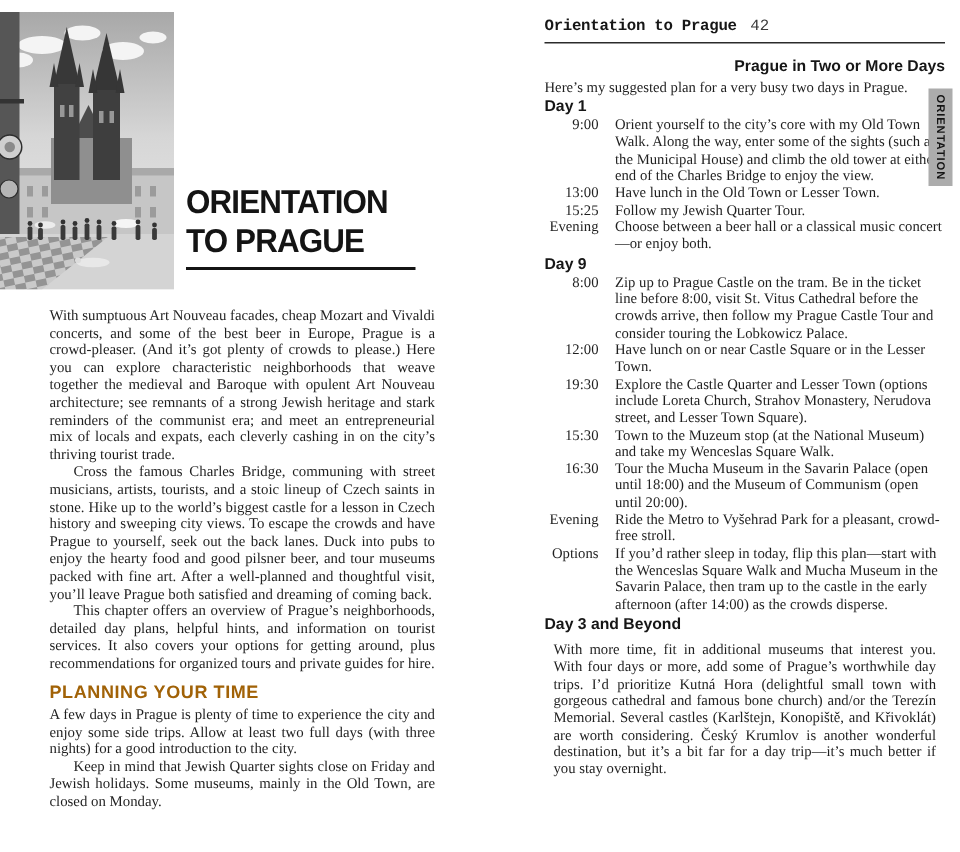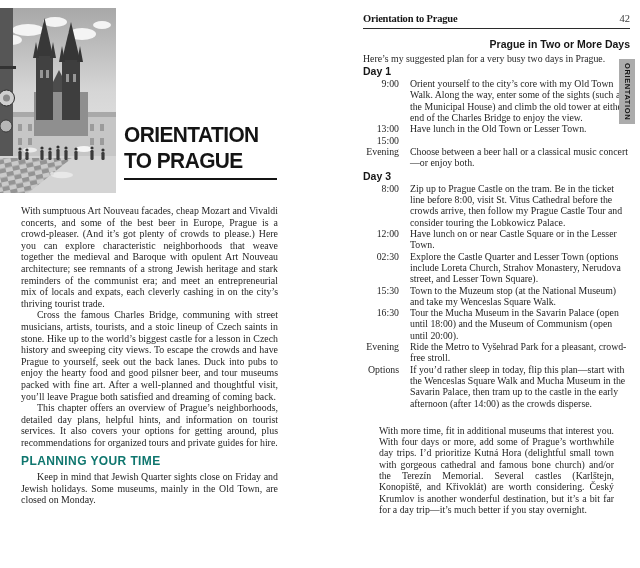--- a/index.html
+++ b/index.html
@@ -14,55 +14,55 @@
 
   .titleblock { position:absolute; left:124px; top:122px; }
   .chapter-title {
     font-family:"Liberation Sans", sans-serif; font-weight:700;
     font-size:22px; line-height:26px; letter-spacing:-0.6px; color:#141414;
     transform:scaleX(0.95); transform-origin:0 0; white-space:nowrap;
   }
   .title-rule { width:153px; height:2px; background:#141414; margin-top:4px; }
 
   .leftbody {
-    position:absolute; left:21px; top:205px; width:257px;
+    position:absolute; left:33px; top:205px; width:257px;
     font-size:9.9px; line-height:11.6px;
   }
   .leftbody p { margin:0; text-align:justify; }
   .leftbody p.indent { text-indent:16px; }
   .planning-heading {
     font-family:"Liberation Sans", sans-serif; font-weight:700;
-    font-size:12px; letter-spacing:0.4px; color:#0f766e; margin:8px 0 3px 0;
+    font-size:12px; letter-spacing:0.4px; color:#a16207; margin:8px 0 3px 0;
   }
 
   
   .rightcol {
     position:absolute; left:363px; top:13px; width:267px;
     font-size:9.8px; line-height:11.3px;
   }
   .header-row {
-    display:flex; justify-content:space-between; align-items:baseline; gap:9px;
-    font-family:Liberation Serif, serif;
+    display:flex; justify-content:flex-start; align-items:baseline; gap:9px;
+    font-family:Liberation Mono, monospace;
   }
   .running-head { font-weight:700; font-size:10.5px; letter-spacing:-0.2px; color:#161616; }
   .page-num { font-size:10.5px; color:#3a3a3a; }
   .header-rule { height:1px; background:#2b2b2b; margin-top:4px; margin-bottom:10px; }
 
   .subhead {
     font-family:"Liberation Sans", sans-serif; font-weight:700;
     font-size:10.5px; color:#161616; margin:0 0 2px 0;text-align:right;
   }
   .day-label {
     font-family:"Liberation Sans", sans-serif; font-weight:700;
     font-size:10.5px; color:#161616; margin:2px 0 1px 0;
   }
   .entry { display:flex; }
   .entry .time { width:36px; text-align:right; flex:none; }
   .entry .desc { margin-left:11px; flex:1; }
-  .day3-text { margin:16px; text-align:justify; }
+  .day3-text { margin:6px; text-align:justify; }
 
   
   .side-tab {
     position:absolute; left:619px; top:59px; width:16px; height:65px;
     background:#acacac; display:flex; align-items:center; justify-content:center;
   }
   .side-tab span {
     writing-mode:vertical-rl; font-family:"Liberation Sans", sans-serif;
     font-weight:700; font-size:7.5px; letter-spacing:0.6px; color:#141414;
   }
@@ -172,20 +172,21 @@
       <span>TO PRAGUE</span>
     </div>
     <div class="title-rule"></div>
   </div>
 
   <div class="leftbody">
     <p>With sumptuous Art Nouveau facades, cheap Mozart and Vivaldi concerts, and some of the best beer in Europe, Prague is a crowd-pleaser. (And it’s got plenty of crowds to please.) Here you can explore characteristic neighborhoods that weave together the medieval and Baroque with opulent Art Nouveau architecture; see remnants of a strong Jewish heritage and stark reminders of the communist era; and meet an entrepreneurial mix of locals and expats, each cleverly cashing in on the city’s thriving tourist trade.</p>
     <p class="indent">Cross the famous Charles Bridge, communing with street musicians, artists, tourists, and a stoic lineup of Czech saints in stone. Hike up to the world’s biggest castle for a lesson in Czech history and sweeping city views. To escape the crowds and have Prague to yourself, seek out the back lanes. Duck into pubs to enjoy the hearty food and good pilsner beer, and tour museums packed with fine art. After a well-planned and thoughtful visit, you’ll leave Prague both satisfied and dreaming of coming back.</p>
     <p class="indent">This chapter offers an overview of Prague’s neighborhoods, detailed day plans, helpful hints, and information on tourist services. It also covers your options for getting around, plus recommendations for organized tours and private guides for hire.</p>
     <div class="planning-heading">PLANNING YOUR TIME</div>
+    <p>A few days in Prague is plenty of time to experience the city and enjoy some side trips. Allow at least two full days (with three nights) for a good introduction to the city.</p>
     <p class="indent">Keep in mind that Jewish Quarter sights close on Friday and Jewish holidays. Some museums, mainly in the Old Town, are closed on Monday.</p>
   </div>
 
   <div class="rightcol">
     <div class="header-row">
       <span class="running-head">Orientation to Prague</span>
       <span class="page-num">42</span>
     </div>
     <div class="header-rule"></div>
 
@@ -195,57 +196,59 @@
     <div class="day-label">Day 1</div>
     <div class="entry">
       <span class="time">9:00</span>
       <span class="desc">Orient yourself to the city’s core with my Old Town Walk. Along the way, enter some of the sights (such as the Municipal House) and climb the old tower at either end of the Charles Bridge to enjoy the view.</span>
     </div>
     <div class="entry">
       <span class="time">13:00</span>
       <span class="desc">Have lunch in the Old Town or Lesser Town.</span>
     </div>
     <div class="entry">
-      <span class="time">15:00</span>
+      <span class="time">15:25</span>
+      <span class="desc">Follow my Jewish Quarter Tour.</span>
     </div>
     <div class="entry">
       <span class="time">Evening</span>
       <span class="desc">Choose between a beer hall or a classical music concert—or enjoy both.</span>
     </div>
 
-    <div class="day-label">Day 3</div>
+    <div class="day-label">Day 9</div>
     <div class="entry">
       <span class="time">8:00</span>
       <span class="desc">Zip up to Prague Castle on the tram. Be in the ticket line before 8:00, visit St. Vitus Cathedral before the crowds arrive, then follow my Prague Castle Tour and consider touring the Lobkowicz Palace.</span>
     </div>
     <div class="entry">
       <span class="time">12:00</span>
       <span class="desc">Have lunch on or near Castle Square or in the Lesser Town.</span>
     </div>
     <div class="entry">
-      <span class="time">02:30</span>
+      <span class="time">19:30</span>
       <span class="desc">Explore the Castle Quarter and Lesser Town (options include Loreta Church, Strahov Monastery, Nerudova street, and Lesser Town Square).</span>
     </div>
     <div class="entry">
       <span class="time">15:30</span>
       <span class="desc">Town to the Muzeum stop (at the National Museum) and take my Wenceslas Square Walk.</span>
     </div>
     <div class="entry">
       <span class="time">16:30</span>
       <span class="desc">Tour the Mucha Museum in the Savarin Palace (open until 18:00) and the Museum of Communism (open until 20:00).</span>
     </div>
     <div class="entry">
       <span class="time">Evening</span>
       <span class="desc">Ride the Metro to Vyšehrad Park for a pleasant, crowd-free stroll.</span>
     </div>
     <div class="entry">
       <span class="time">Options</span>
       <span class="desc">If you’d rather sleep in today, flip this plan—start with the Wenceslas Square Walk and Mucha Museum in the Savarin Palace, then tram up to the castle in the early afternoon (after 14:00) as the crowds disperse.</span>
     </div>
 
+    <div class="day-label">Day 3 and Beyond</div>
     <p class="day3-text">With more time, fit in additional museums that interest you. With four days or more, add some of Prague’s worthwhile day trips. I’d prioritize Kutná Hora (delightful small town with gorgeous cathedral and famous bone church) and/or the Terezín Memorial. Several castles (Karlštejn, Konopiště, and Křivoklát) are worth considering. Český Krumlov is another wonderful destination, but it’s a bit far for a day trip—it’s much better if you stay overnight.</p>
   </div>
 
   <div class="side-tab">
     <span>ORIENTATION</span>
   </div>
 
 </div>
 
 </body></html>

